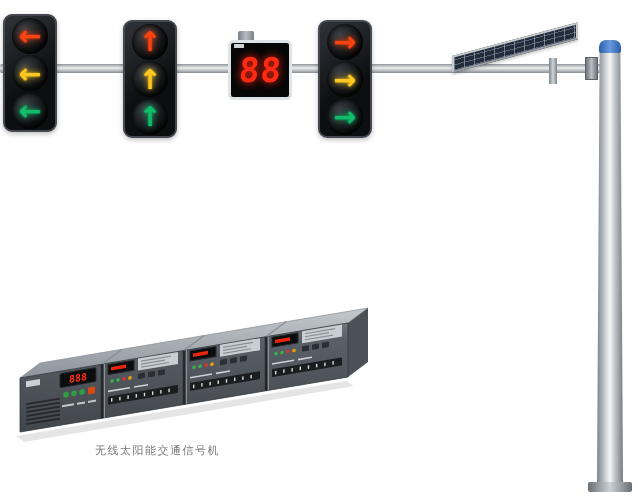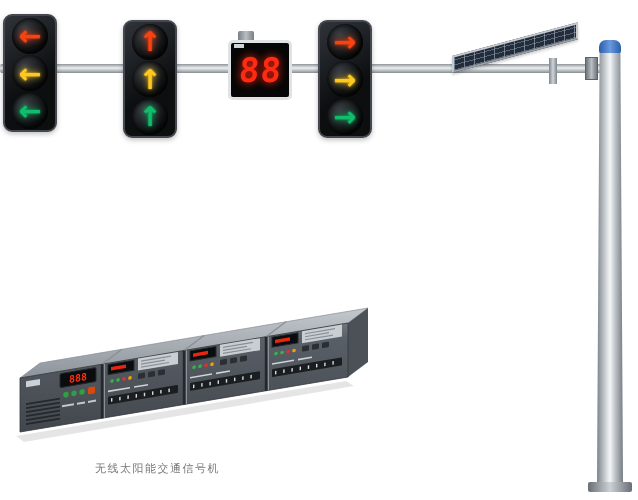--- a/index.html
+++ b/index.html
@@ -54,21 +54,21 @@
     clip-path:polygon(10% 0, 90% 0, 100% 100%, 0 100%); }
   .pole-cap { position:absolute; left:599px; top:40px; width:22px; height:13px; z-index:3;
     background:linear-gradient(90deg,#2a5dab,#6a9ade 50%,#2a5dab); border-radius:7px 7px 2px 2px; }
   .pole-base { position:absolute; left:588px; top:482px; width:44px; height:10px; z-index:3;
     background:linear-gradient(90deg,#676e74,#ccd1d5 50%,#676e74); border-radius:2px; }
 
   
   .controller { position:absolute; left:10px; top:280px; width:360px; height:165px; }
 
   
-  .caption { position:absolute; left:95px; top:461px; font-size:11px; color:#787878; letter-spacing:1.5px; }
+  .caption { position:absolute; left:95px; top:443px; font-size:11px; color:#787878; letter-spacing:1.5px; }
 </style>
 </head>
 <body>
 
 <div class="scene">
 
   <div class="mast-arm"></div>
 
   <div class="signal-head head-1">
     <div class="lens">

